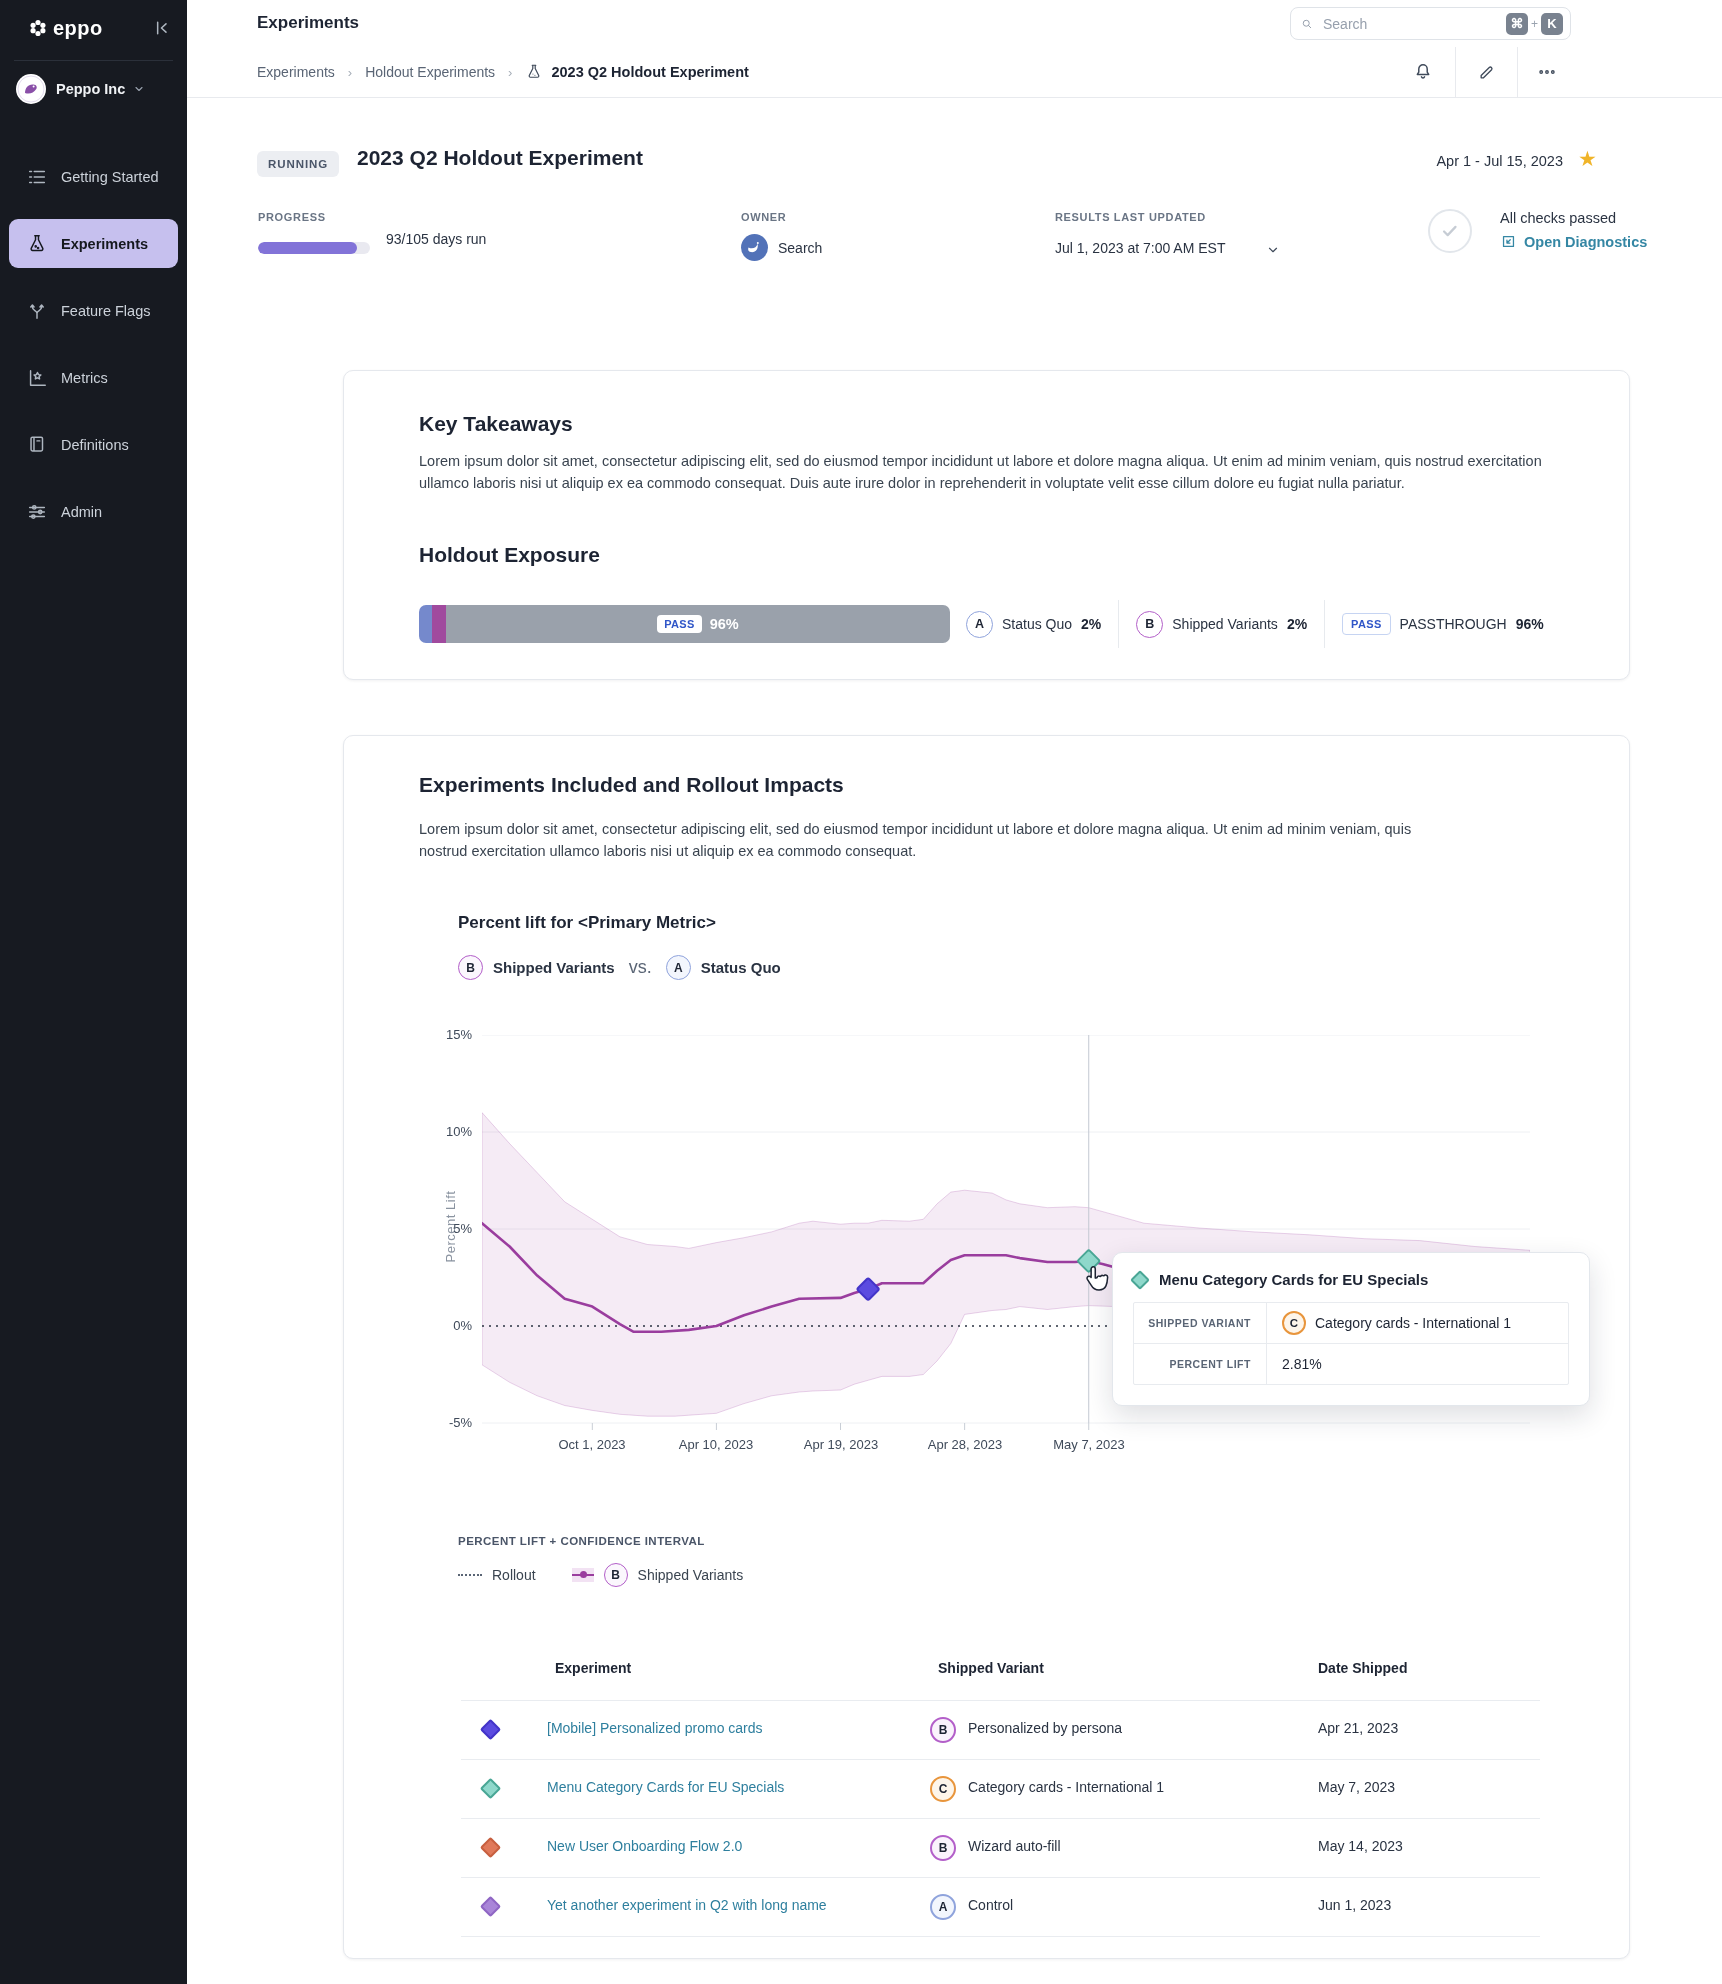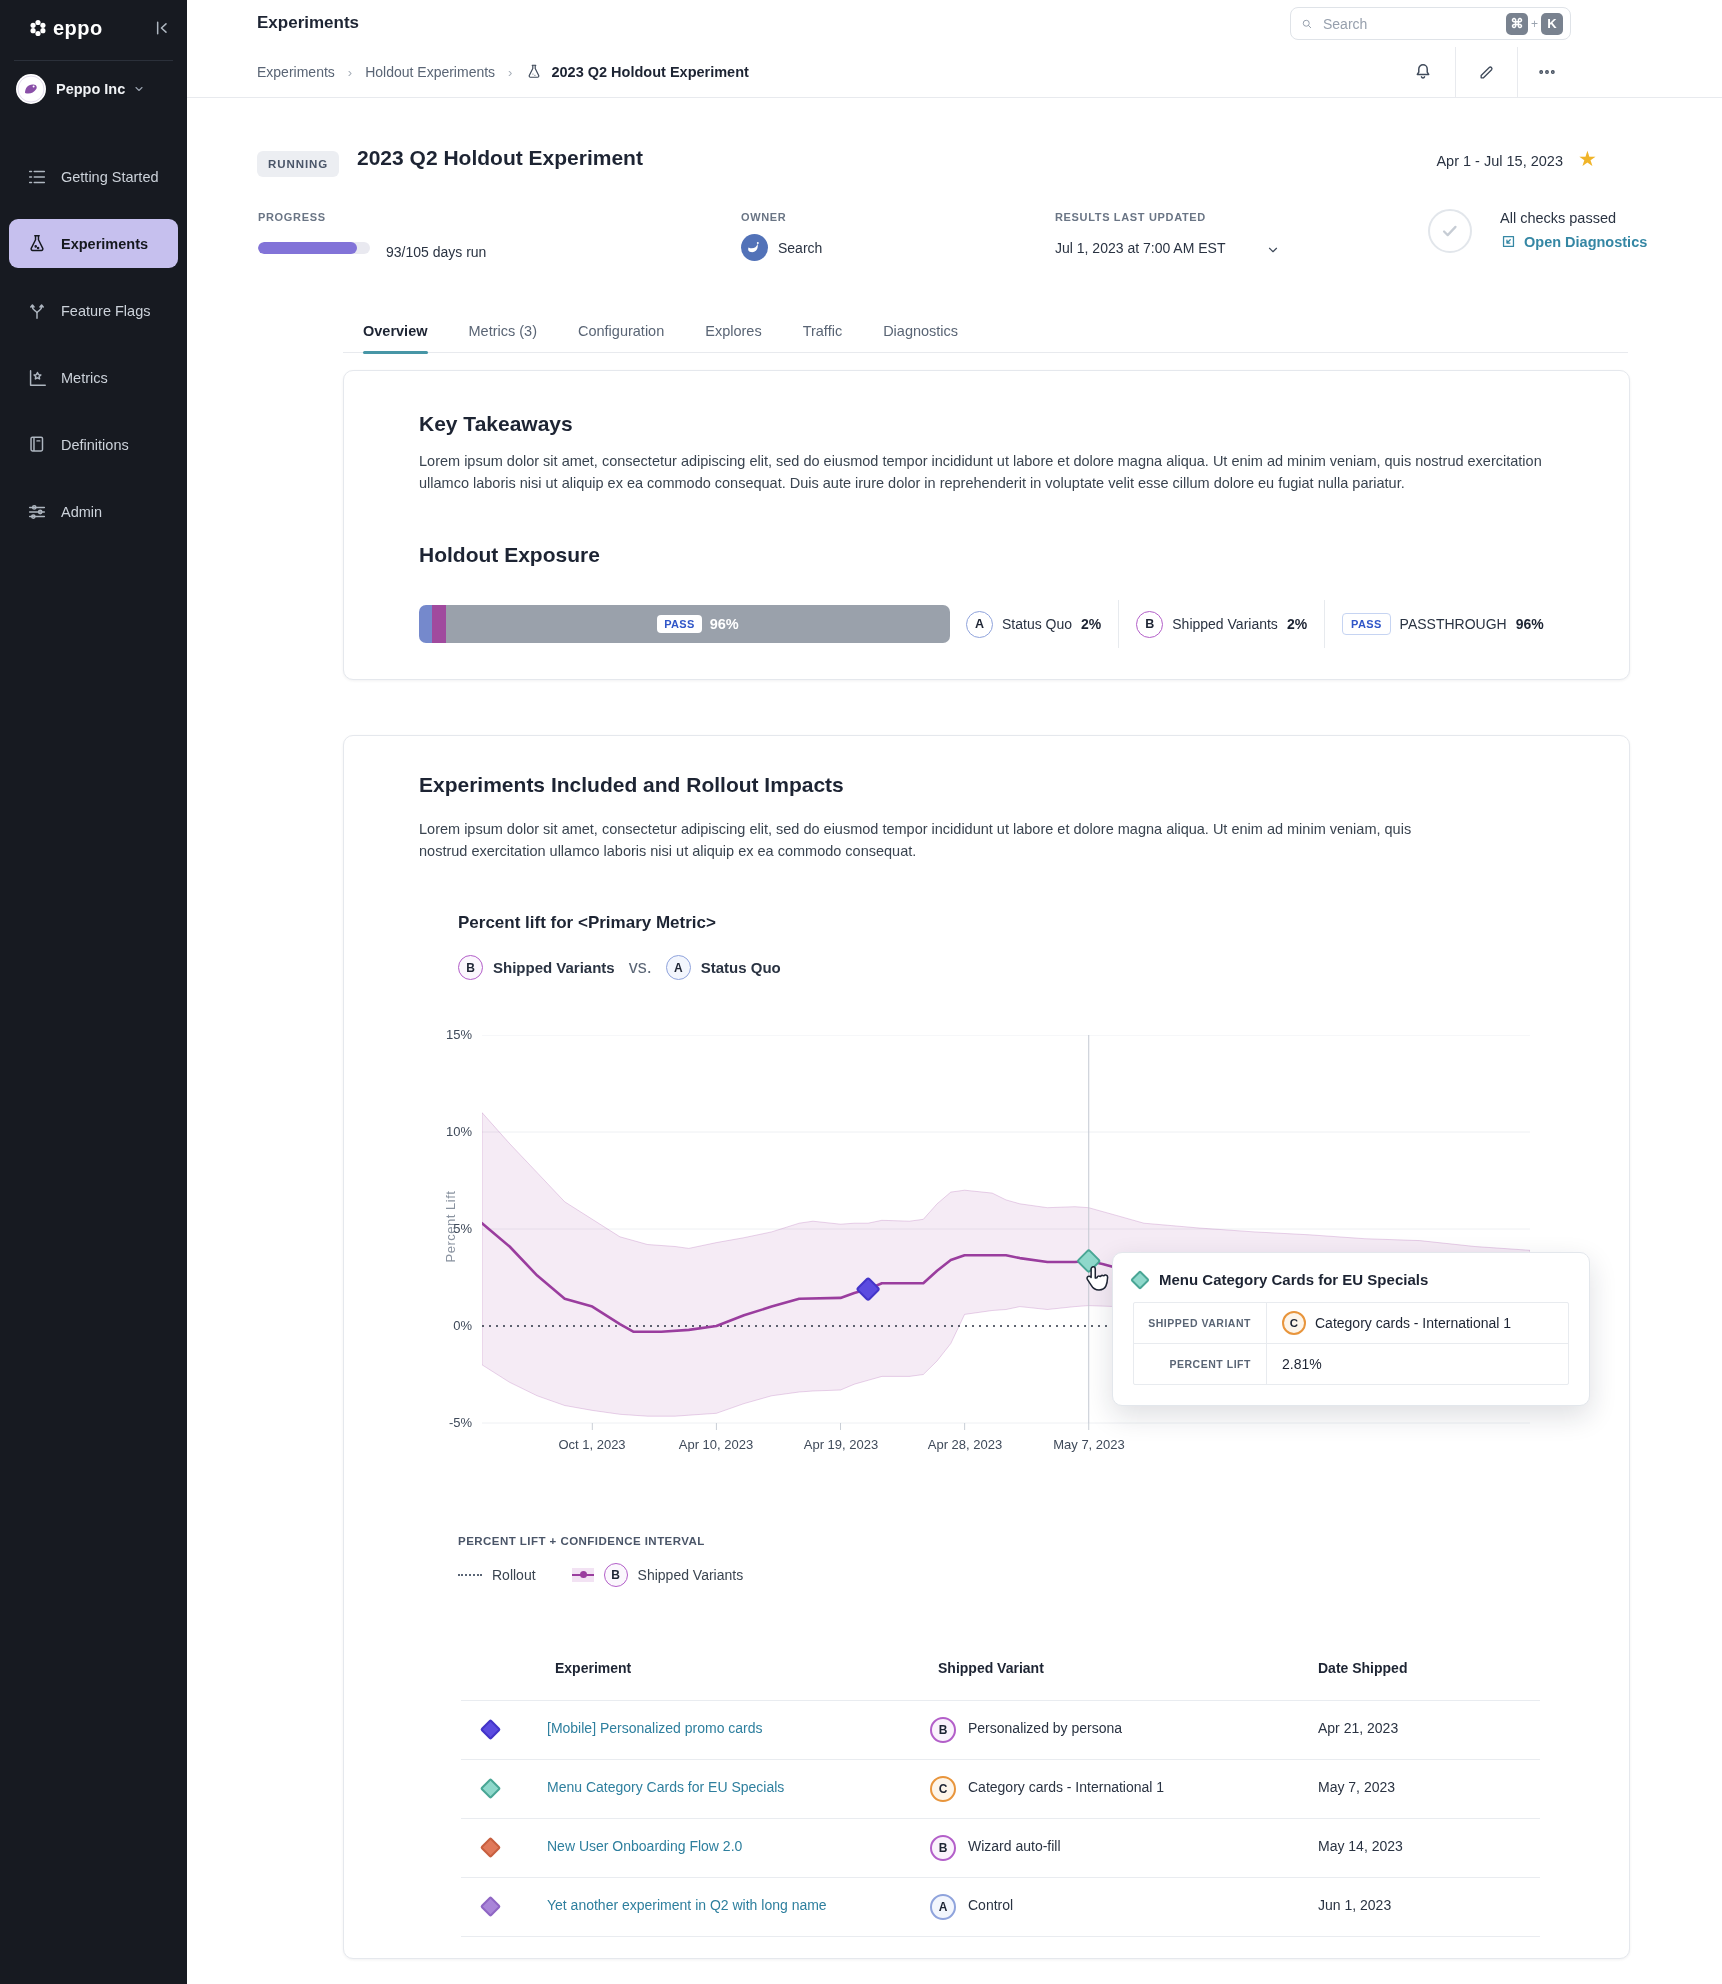--- a/index.html
+++ b/index.html
@@ -51,21 +51,21 @@
   #status-badge{left:257px;top:151px;height:26px;padding:0 11px;background:#eceef2;border-radius:6px;display:flex;align-items:center;font-size:11.5px;font-weight:700;letter-spacing:.08em;color:#4a5568;}
   #exp-title{left:357px;top:146px;font-size:21px;font-weight:700;color:#1d2433;}
   #date-range{left:1413px;top:153px;width:150px;font-size:14.5px;color:#2a3342;text-align:right;}
   #fav-star{left:1578px;top:147px;font-size:21px;color:#f0b429;cursor:pointer;}
   .meta-label{font-size:11px;font-weight:700;letter-spacing:.06em;color:#6a7585;}
   #progress-label{left:258px;top:211px;}
   #owner-label{left:741px;top:211px;}
   #updated-label{left:1055px;top:211px;}
   #progress-track{left:258px;top:242px;width:112px;height:12px;border-radius:6px;background:#e9e9f0;overflow:hidden;}
   #progress-fill{height:12px;border-radius:6px;background:#8273d8;}
-  #progress-text{left:386px;top:244px;font-size:14px;color:#2a3342;}
+  #progress-text{left:386px;top:231px;font-size:14px;color:#2a3342;}
   #owner-avatar{left:741px;top:234px;width:27px;height:27px;border-radius:50%;background:#5272b8;display:flex;align-items:center;justify-content:center;}
   #owner-name{left:778px;top:240px;font-size:14px;color:#2a3342;}
   #updated-value{left:1055px;top:240px;font-size:14px;color:#2a3342;}
   #updated-chev{left:1266px;top:243px;cursor:pointer;}
   #checks-circle{left:1428px;top:209px;width:44px;height:44px;border-radius:50%;border:2px solid #e2e6eb;box-sizing:border-box;display:flex;align-items:center;justify-content:center;}
   #checks-text{left:1500px;top:210px;font-size:14.5px;color:#2a3342;}
   #diag-link{left:1500px;top:233px;display:flex;align-items:center;gap:7px;cursor:pointer;}
   #diag-text{font-size:14.5px;font-weight:600;color:#3587a4;}
 
   
@@ -316,28 +316,20 @@
       </svg>
   </div>
   <div class="abs" id="checks-text">All checks passed</div>
   <div class="abs" id="diag-link">
     <svg width="17" height="17" viewBox="0 0 24 24">
       <path d="M5 5h14v14H5z M14.5 9.5 9.8 14.2M9.8 10v4.2H14" stroke="#3587a4" stroke-width="1.8" fill="none" stroke-linecap="round" stroke-linejoin="round"></path>
     </svg>
     <span id="diag-text">Open Diagnostics</span>
   </div>
 
-  <div class="abs" id="tabs">
-    <div class="tab active">Overview</div>
-    <div class="tab">Metrics (3)</div>
-    <div class="tab">Configuration</div>
-    <div class="tab">Explores</div>
-    <div class="tab">Traffic</div>
-    <div class="tab">Diagnostics</div>
-  </div>
 
   <div class="abs card" id="card-takeaways"></div>
   <div class="abs card-title" id="tk-title">Key Takeaways</div>
   <div class="abs card-body" id="tk-body">Lorem ipsum dolor sit amet, consectetur adipiscing elit, sed do eiusmod tempor incididunt ut labore et dolore magna aliqua. Ut enim ad minim veniam, quis nostrud exercitation ullamco laboris nisi ut aliquip ex ea commodo consequat. Duis aute irure dolor in reprehenderit in voluptate velit esse cillum dolore eu fugiat nulla pariatur.</div>
   <div class="abs card-title" id="tk-exposure-title">Holdout Exposure</div>
 
   <div class="abs" id="exposure-bar">
     <div class="seg" style="width: 13px; background-color: rgb(117, 137, 204);"></div>
     <div class="seg" style="width: 14px; background-color: rgb(160, 74, 158);"></div>
     <div class="seg" id="seg-pass" style="background-color: rgb(154, 161, 171);">

